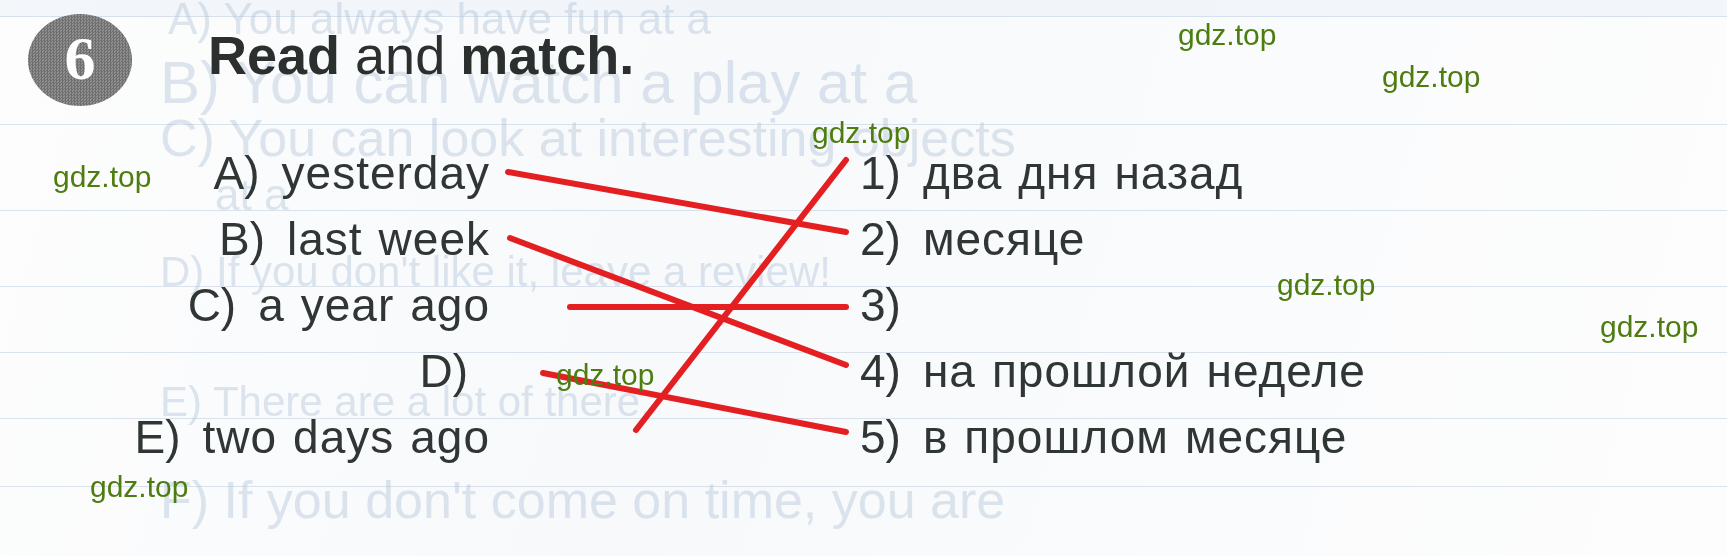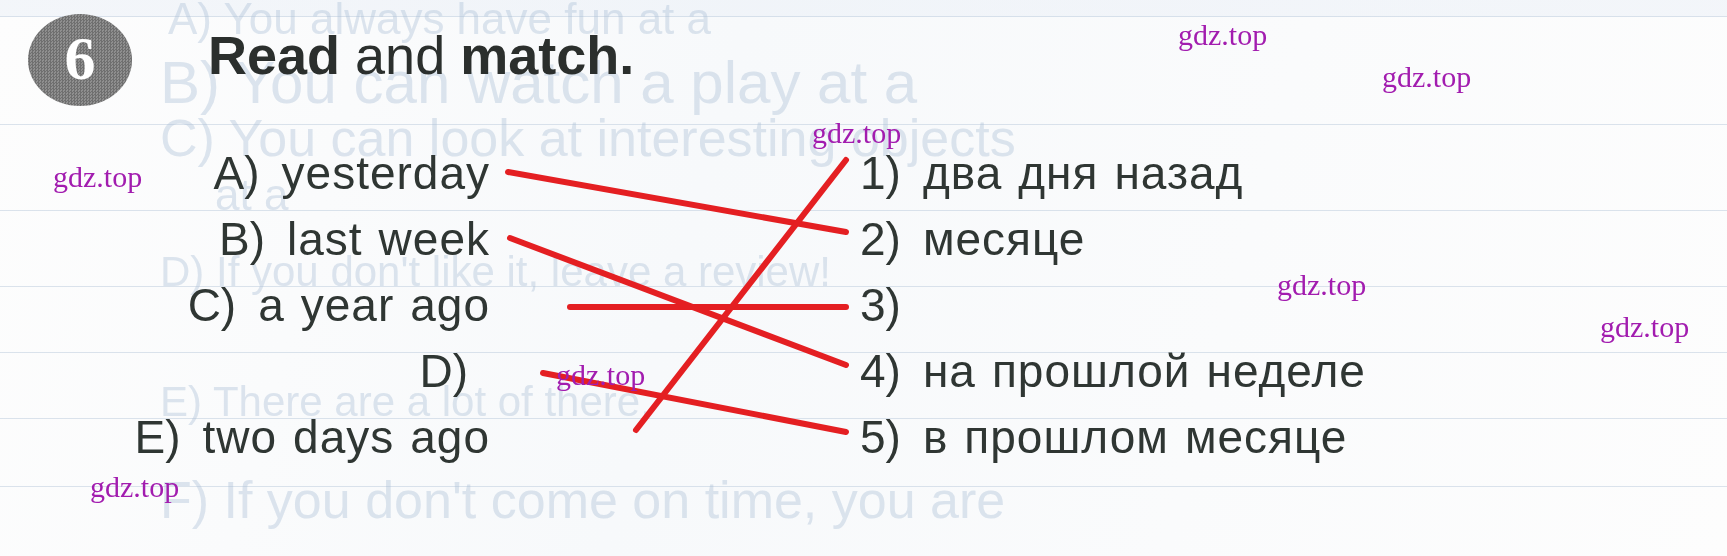--- a/index.html
+++ b/index.html
@@ -121,23 +121,23 @@
     left: 0;
     top: 0;
     width: 1727px;
     height: 556px;
     pointer-events: none;
   }
 
   
   .wm {
     position: absolute;
-    color: #a21caf;
+    color: #4d7c0f;
     font-size: 30px;
-    font-family: Liberation Serif, serif;
+    font-family: Liberation Sans, sans-serif;
     white-space: nowrap;
     user-select: none;
   }
 </style>
 </head>
 <body>
 
 <div id="page">
 
   <div class="paper-bg"></div>

